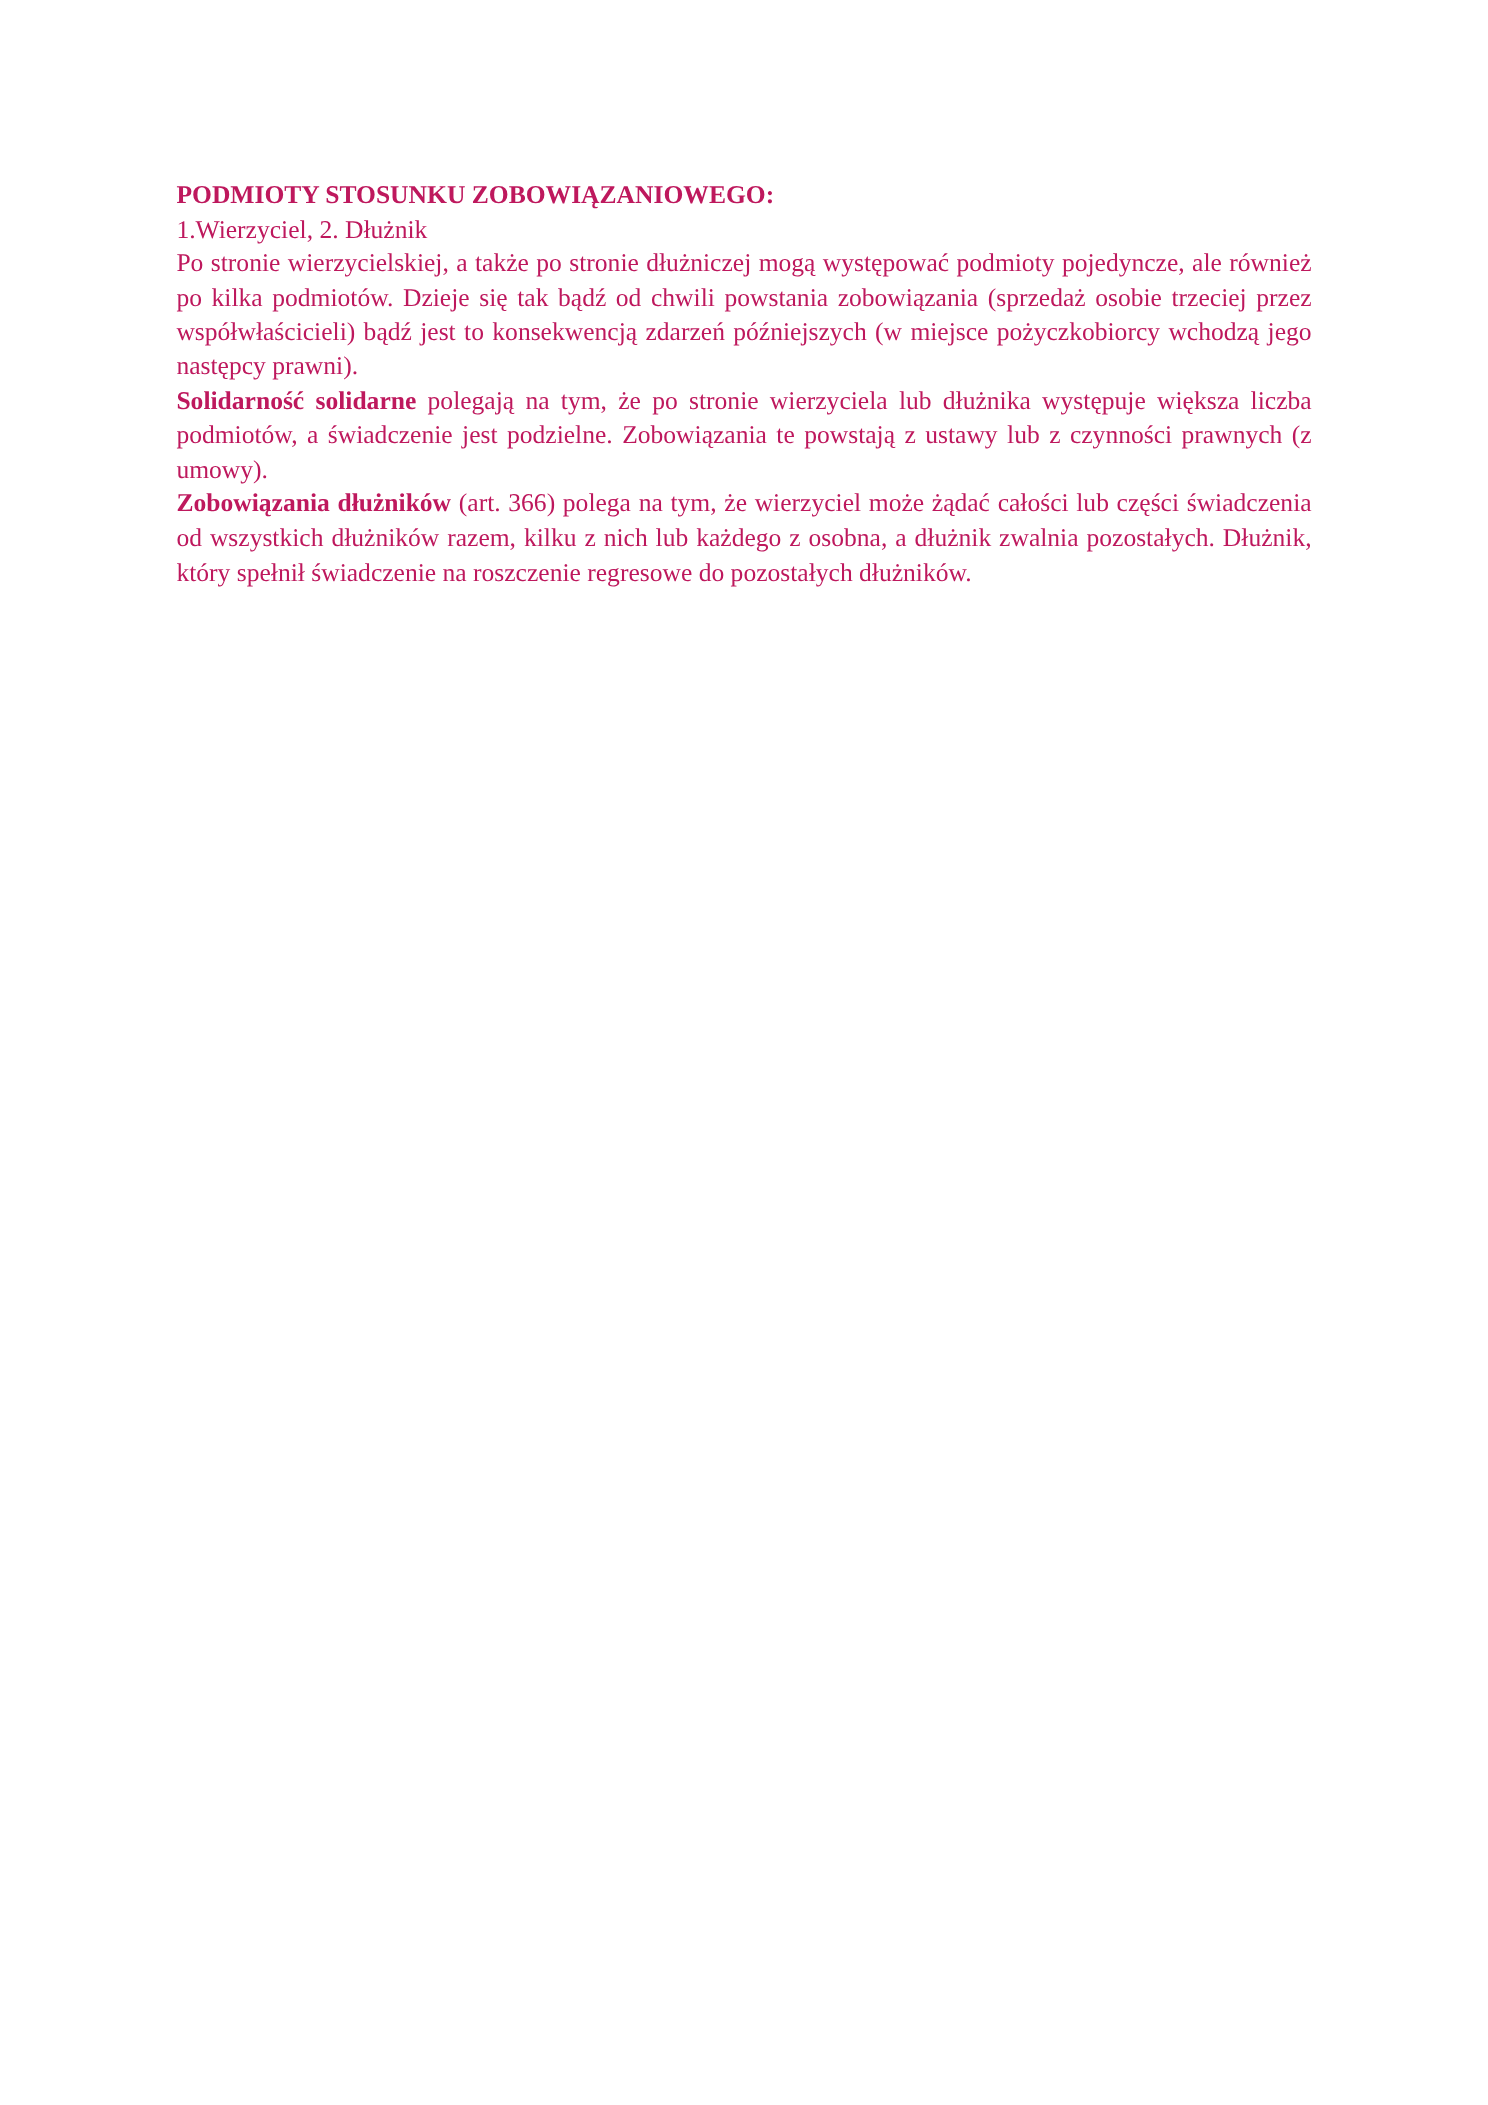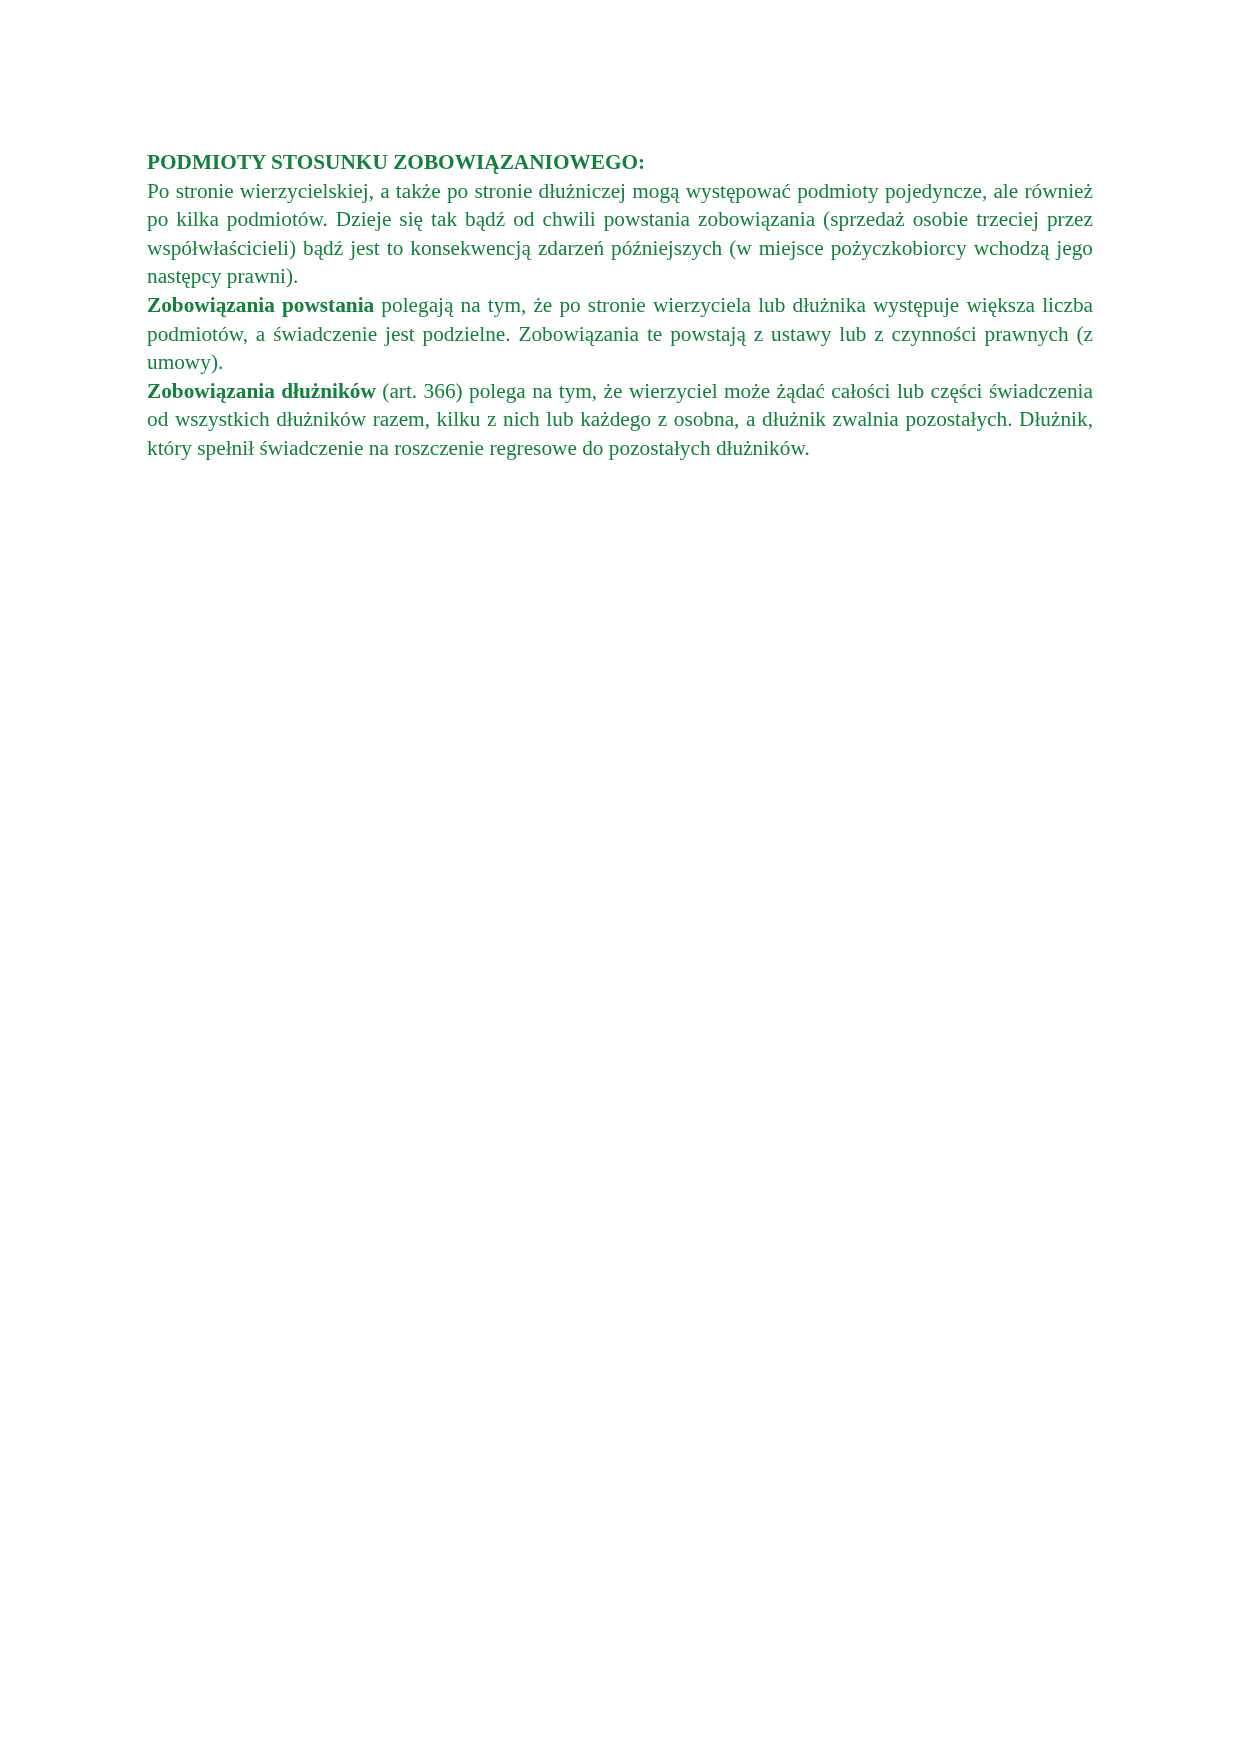--- a/index.html
+++ b/index.html
@@ -5,27 +5,28 @@
   html, body { margin: 0; padding: 0; background: #ffffff; }
   body { width: 1240px; height: 1754px; position: relative; overflow: hidden; }
   .page {
     position: absolute;
     left: 147px;
     top: 148px;
     width: 946px;
     font-family: "Liberation Serif", "DejaVu Serif", serif;
     font-size: 21.3px;
     line-height: 28.6px;
-    color: #15803d;
+    color: #be185d;
   }
   .page p { margin: 0; text-align: justify; }
   .title { font-weight: bold; }
   b { font-weight: bold; }
 </style>
 </head>
 <body>
 
 <div class="page">
   <p class="title">PODMIOTY STOSUNKU ZOBOWIĄZANIOWEGO:</p>
+  <p>1.Wierzyciel, 2. Dłużnik</p>
   <p><span>Po stronie wierzycielskiej, a także po stronie dłużniczej mogą występować podmioty pojedyncze, ale również po kilka podmiotów. Dzieje się tak bądź od chwili powstania zobowiązania (sprzedaż osobie trzeciej przez współwłaścicieli) bądź jest to konsekwencją zdarzeń późniejszych (w miejsce pożyczkobiorcy wchodzą jego następcy prawni).</span></p>
-  <p><b>Zobowiązania powstania</b><span> polegają na tym, że po stronie wierzyciela lub dłużnika występuje większa liczba podmiotów, a świadczenie jest podzielne. Zobowiązania te powstają z ustawy lub z czynności prawnych (z umowy).</span></p>
+  <p><b>Solidarność solidarne</b><span> polegają na tym, że po stronie wierzyciela lub dłużnika występuje większa liczba podmiotów, a świadczenie jest podzielne. Zobowiązania te powstają z ustawy lub z czynności prawnych (z umowy).</span></p>
   <p><b>Zobowiązania dłużników</b><span> (art. 366) polega na tym, że wierzyciel może żądać całości lub części świadczenia od wszystkich dłużników razem, kilku z nich lub każdego z osobna, a dłużnik zwalnia pozostałych. Dłużnik, który spełnił świadczenie na roszczenie regresowe do pozostałych dłużników.</span></p>
 </div>
 
 </body></html>

